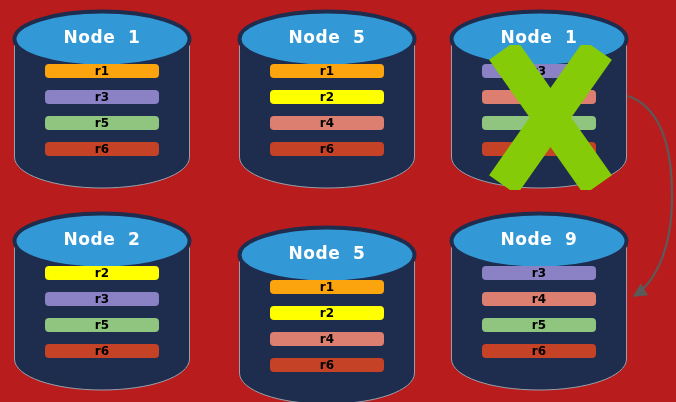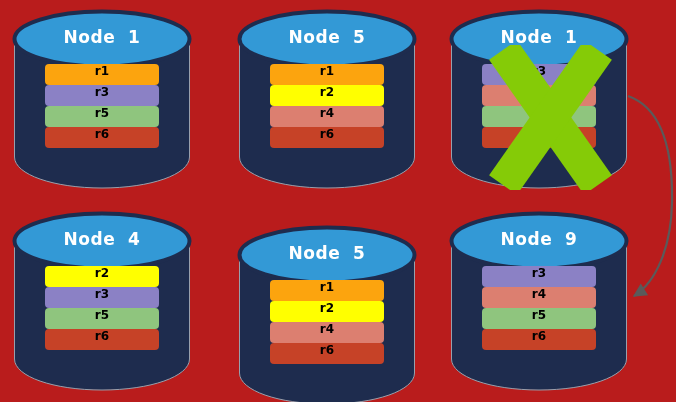--- a/index.html
+++ b/index.html
@@ -11,21 +11,21 @@
   .node svg.cyl { position:absolute; left:0; top:0; width:180px; height:182px; }
   .cyl-body { fill:var(--cylinder-body); stroke:#98A0AC; stroke-width:1; }
   .cyl-top  { fill:var(--cylinder-top);  stroke:var(--cylinder-body); stroke-width:4; }
   .node-title {
     position:absolute; top:20px; left:0; right:0; text-align:center;
     font-size:17px; font-weight:bold; line-height:19px; color:var(--title-color);
     white-space:pre; letter-spacing:.5px;
   }
   .bars { position:absolute; top:56px; left:33px; right:33px; }
   .bar {
-    height:21px; border-radius:4px;
+    height:14px; margin-bottom:12px; border-radius:4px;
     text-align:center; font-size:12px; font-weight:bold; line-height:14px;
     color:var(--bar-text);
   }
   .fail-x { position:absolute; left:34px; top:37px; width:135px; height:145px; pointer-events:none; }
   .fail-x line { stroke:var(--failure-x); stroke-width:34; }
   .arrow-layer { position:absolute; left:0; top:0; pointer-events:none; }
   .arrow-path { fill:none; stroke:var(--arrow); stroke-width:2.2; }
 </style>
 </head>
 <body>
@@ -76,21 +76,21 @@
       <line x1="20" y1="5" x2="115" y2="140"></line>
       <line x1="115" y1="5" x2="20" y2="140"></line>
     </svg>
   </div>
 
   <div class="node" style="left:12px;top:210px">
     <svg class="cyl" viewBox="0 0 180 182">
       <path class="cyl-body" d="M2.5 31 L2.5 149 C2.5 166.5 41.5 180 90 180 C138.5 180 177.5 166.5 177.5 149 L177.5 31 Z"></path>
       <ellipse class="cyl-top" cx="90" cy="31" rx="87.5" ry="27.5"></ellipse>
     </svg>
-    <div class="node-title">Node  4</div>
+    <div class="node-title">Node  2</div>
     <div class="bars">
       <div class="bar" style="background: rgb(255, 255, 0);">r2</div>
       <div class="bar" style="background: rgb(139, 129, 197);">r3</div>
       <div class="bar" style="background: rgb(143, 197, 126);">r5</div>
       <div class="bar" style="background: rgb(198, 66, 39);">r6</div>
     </div>
   </div>
 
   <div class="node" style="left:237px;top:224px">
     <svg class="cyl" viewBox="0 0 180 182">

